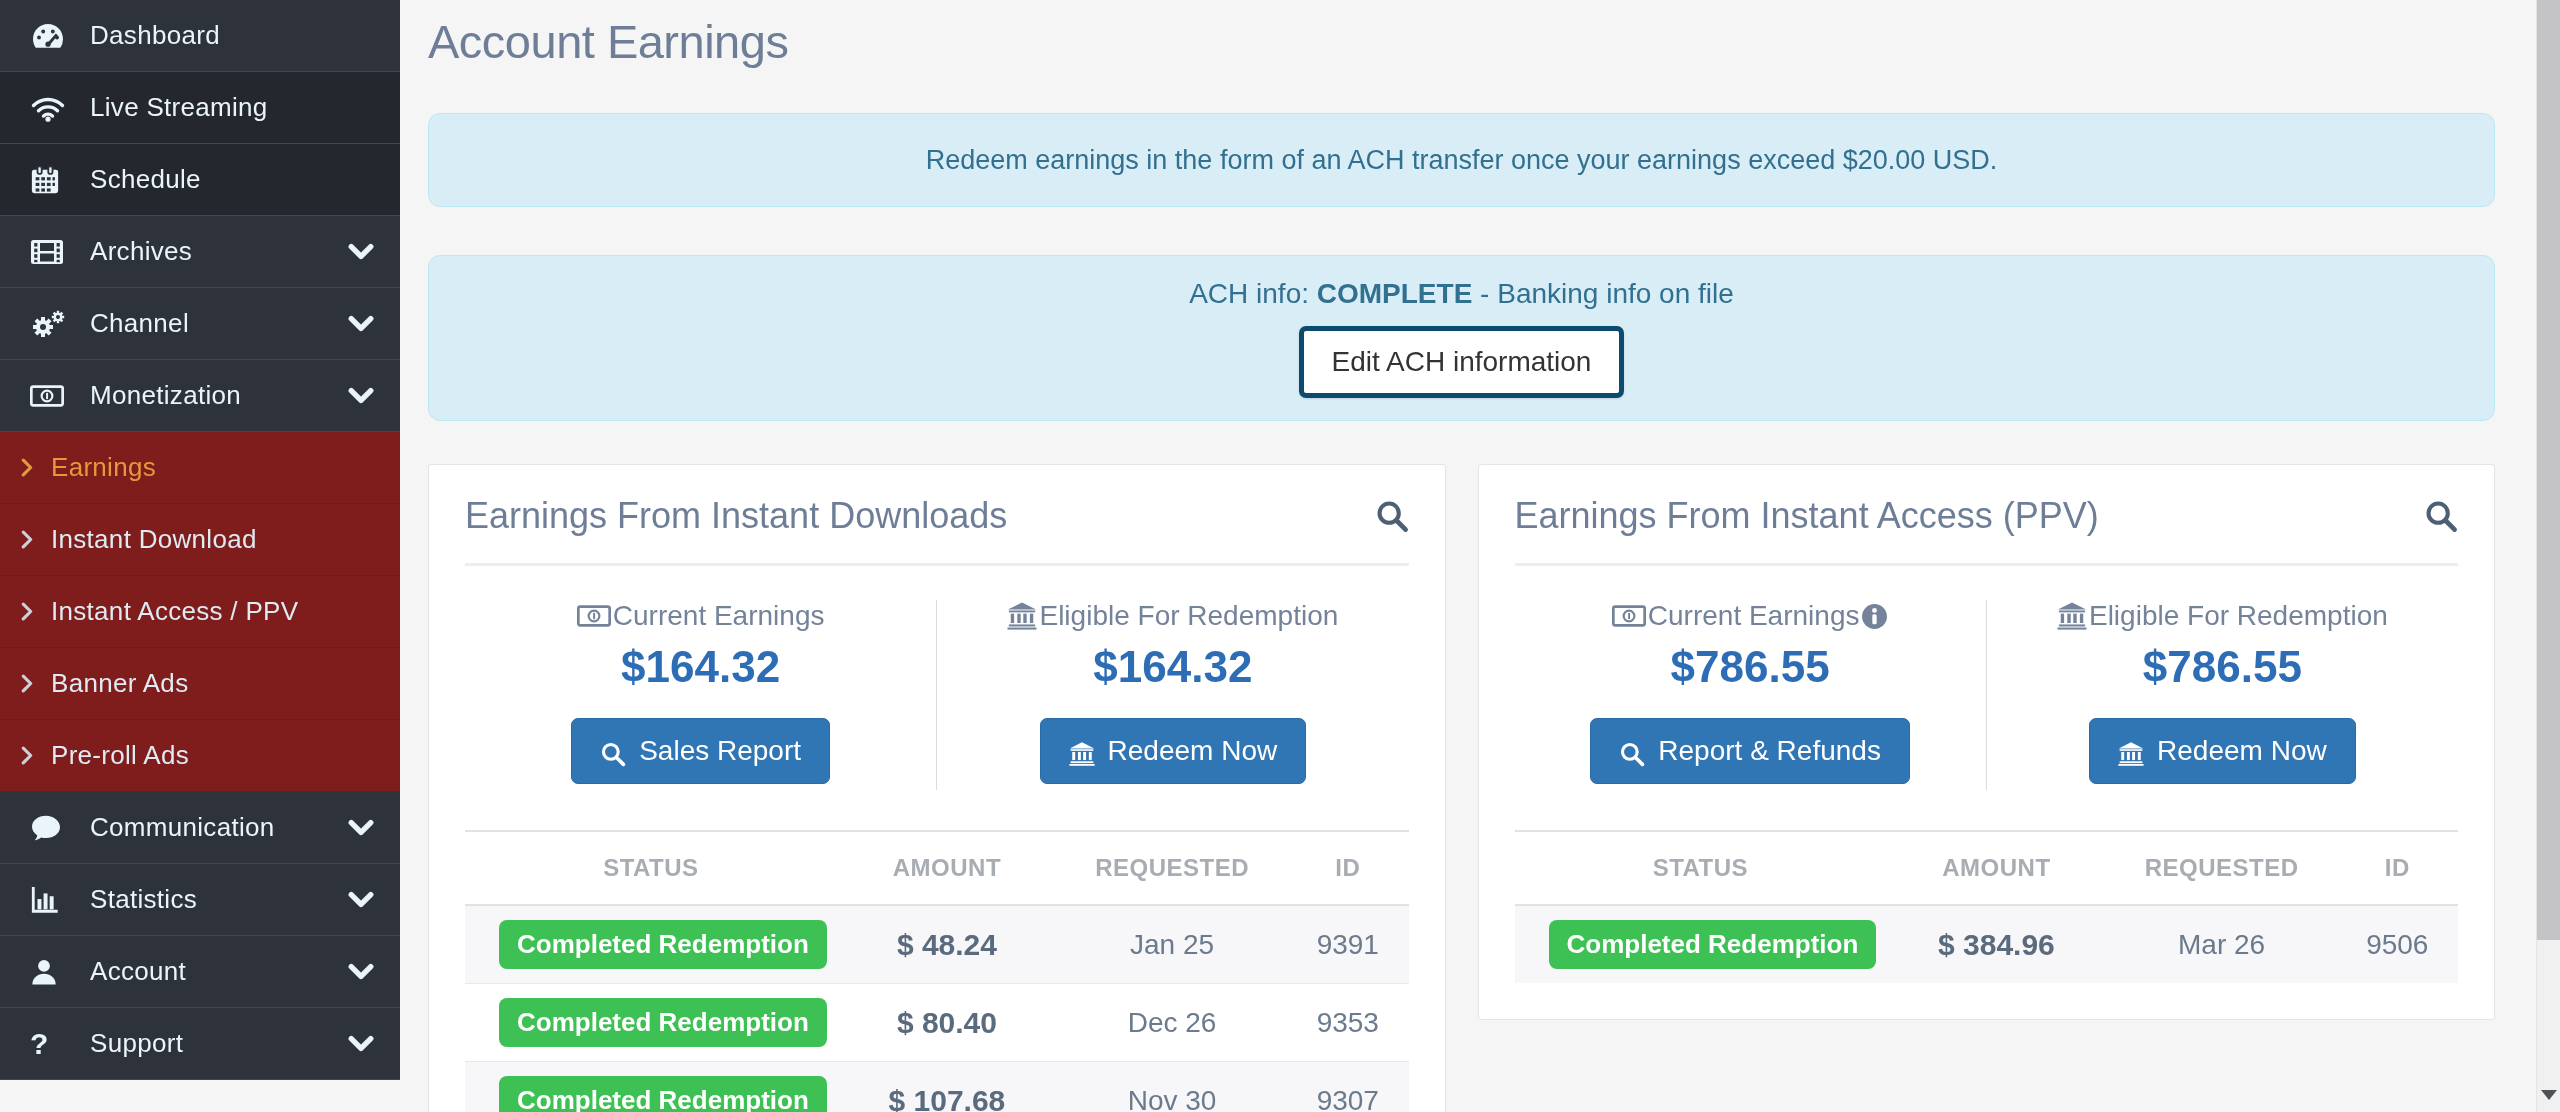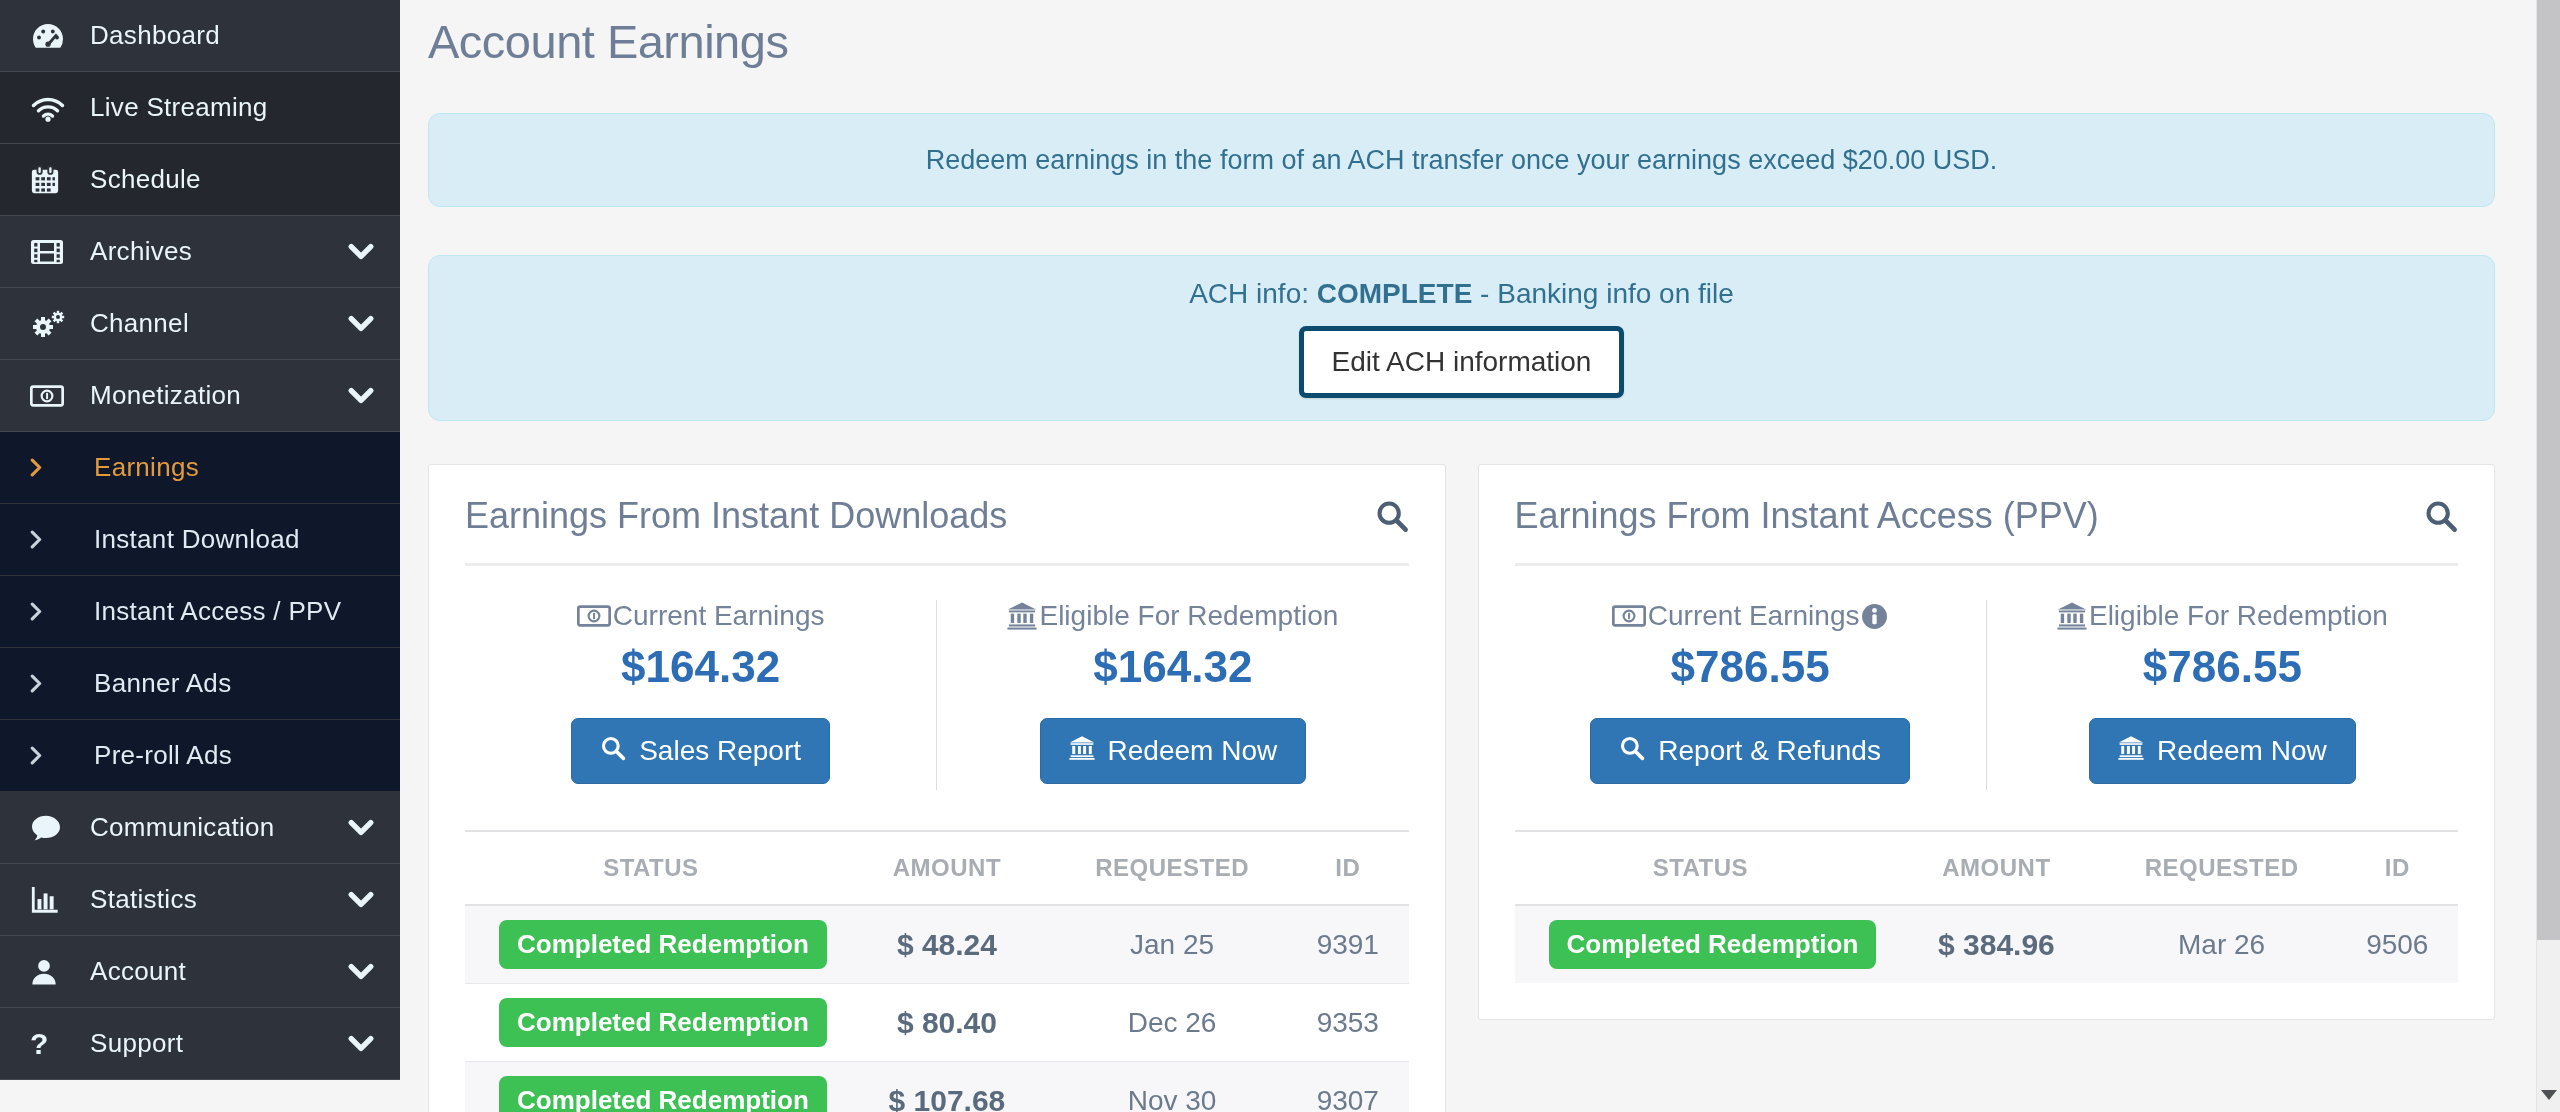--- a/index.html
+++ b/index.html
@@ -11,21 +11,21 @@
 
   
   .sidebar { width:400px; min-width:400px; height:856px; background:#2e323b; display:flex; flex-direction:column; }
   .side-item, .side-sub {
     height:72px; display:flex; align-items:center;
     padding:0 26px 0 30px; cursor:pointer; color:#e9f5fb;
     border-bottom:1px solid #42464e; font-size:26px;
   }
   .side-item.row-light { background:#2e323b; }
   .side-item.row-dark  { background:#24272d; }
-  .side-sub { background:#0f172a; border-bottom:1px solid #30343a; padding-left:26px;gap:34px; }
+  .side-sub { background:#7f1d1d; border-bottom:1px solid #30343a; padding-left:17px; }
   .side-icon { width:46px; min-width:46px; display:flex; align-items:center; justify-content:flex-start; margin-right:14px; color:#e9f5fb; }
   .side-label { white-space:nowrap; letter-spacing:.3px; }
   .side-chevron { margin-left:auto; color:#e9f5fb; display:flex; }
   .sub-caret { width:30px; min-width:30px; display:flex; color:#c9d2da; margin-left:4px; }
   .side-sub .side-label { color:#dfeaf2; }
   .side-sub.active .side-label, .side-sub.active .sub-caret { color:#e39a3d; }
   .side-fill { flex:1; background:#2e323b; }
   .q-glyph { font-weight:bold; font-size:30px; }
 
   
@@ -56,21 +56,21 @@
   .card-title { font-size:36px; font-weight:400; color:#6e7e96; }
   .card-search { color:#4d5f75; cursor:pointer; display:flex; }
   .card-hr { border:none; height:3px; background:#ededee; margin:26px 0 34px 0; }
 
   .stats { display:flex; }
   .stat-col { flex:1; text-align:center; padding-bottom:6px; }
   .stat-col:first-child { border-right:1px solid #dcdcde; }
   .stat-label { font-size:28px; color:#74839a; display:flex; align-items:center; justify-content:center; gap:2px; }
   .stat-value { font-size:44px; font-weight:bold; color:#2d6db5; margin:10px 0 26px 0; }
   .btn-primary {
-    display:inline-flex; align-items:flex-start; gap:13px;
+    display:inline-flex; align-items:flex-end; gap:13px;
     background:#3076b5; border:1px solid #2a6aa5; border-radius:7px; color:#fff;
     font-size:28px; padding:16px 28px; cursor:pointer; font-family:inherit;
   }
   .btn-primary .bicon { display:flex; }
 
   table.earnings { width:100%; border-collapse:collapse; margin-top:40px; }
   .earnings th {
     font-size:24px; color:#a7adb3; font-weight:bold; letter-spacing:.5px;
     padding:22px 10px; border-top:2px solid #e2e2e4; border-bottom:2px solid #e2e2e4; text-align:center;
   }

